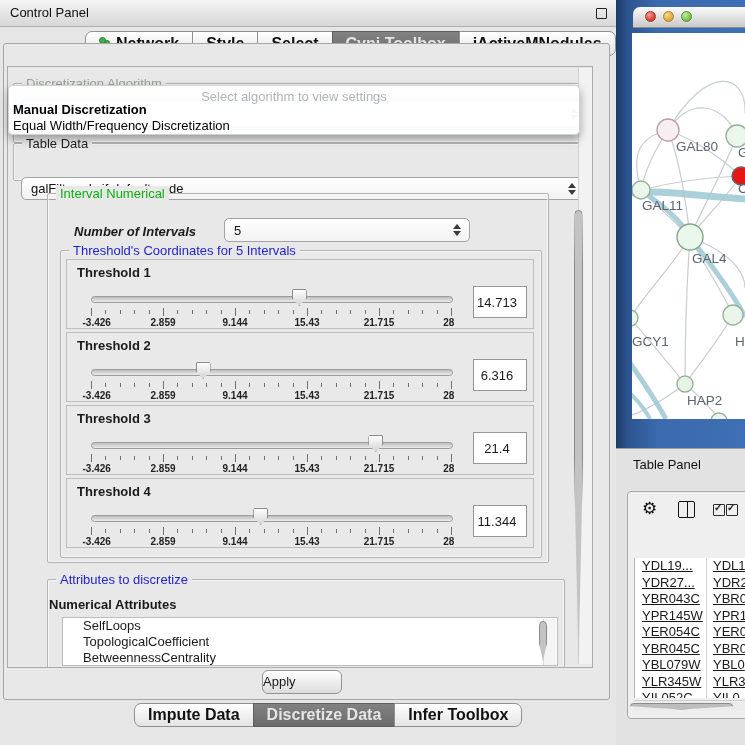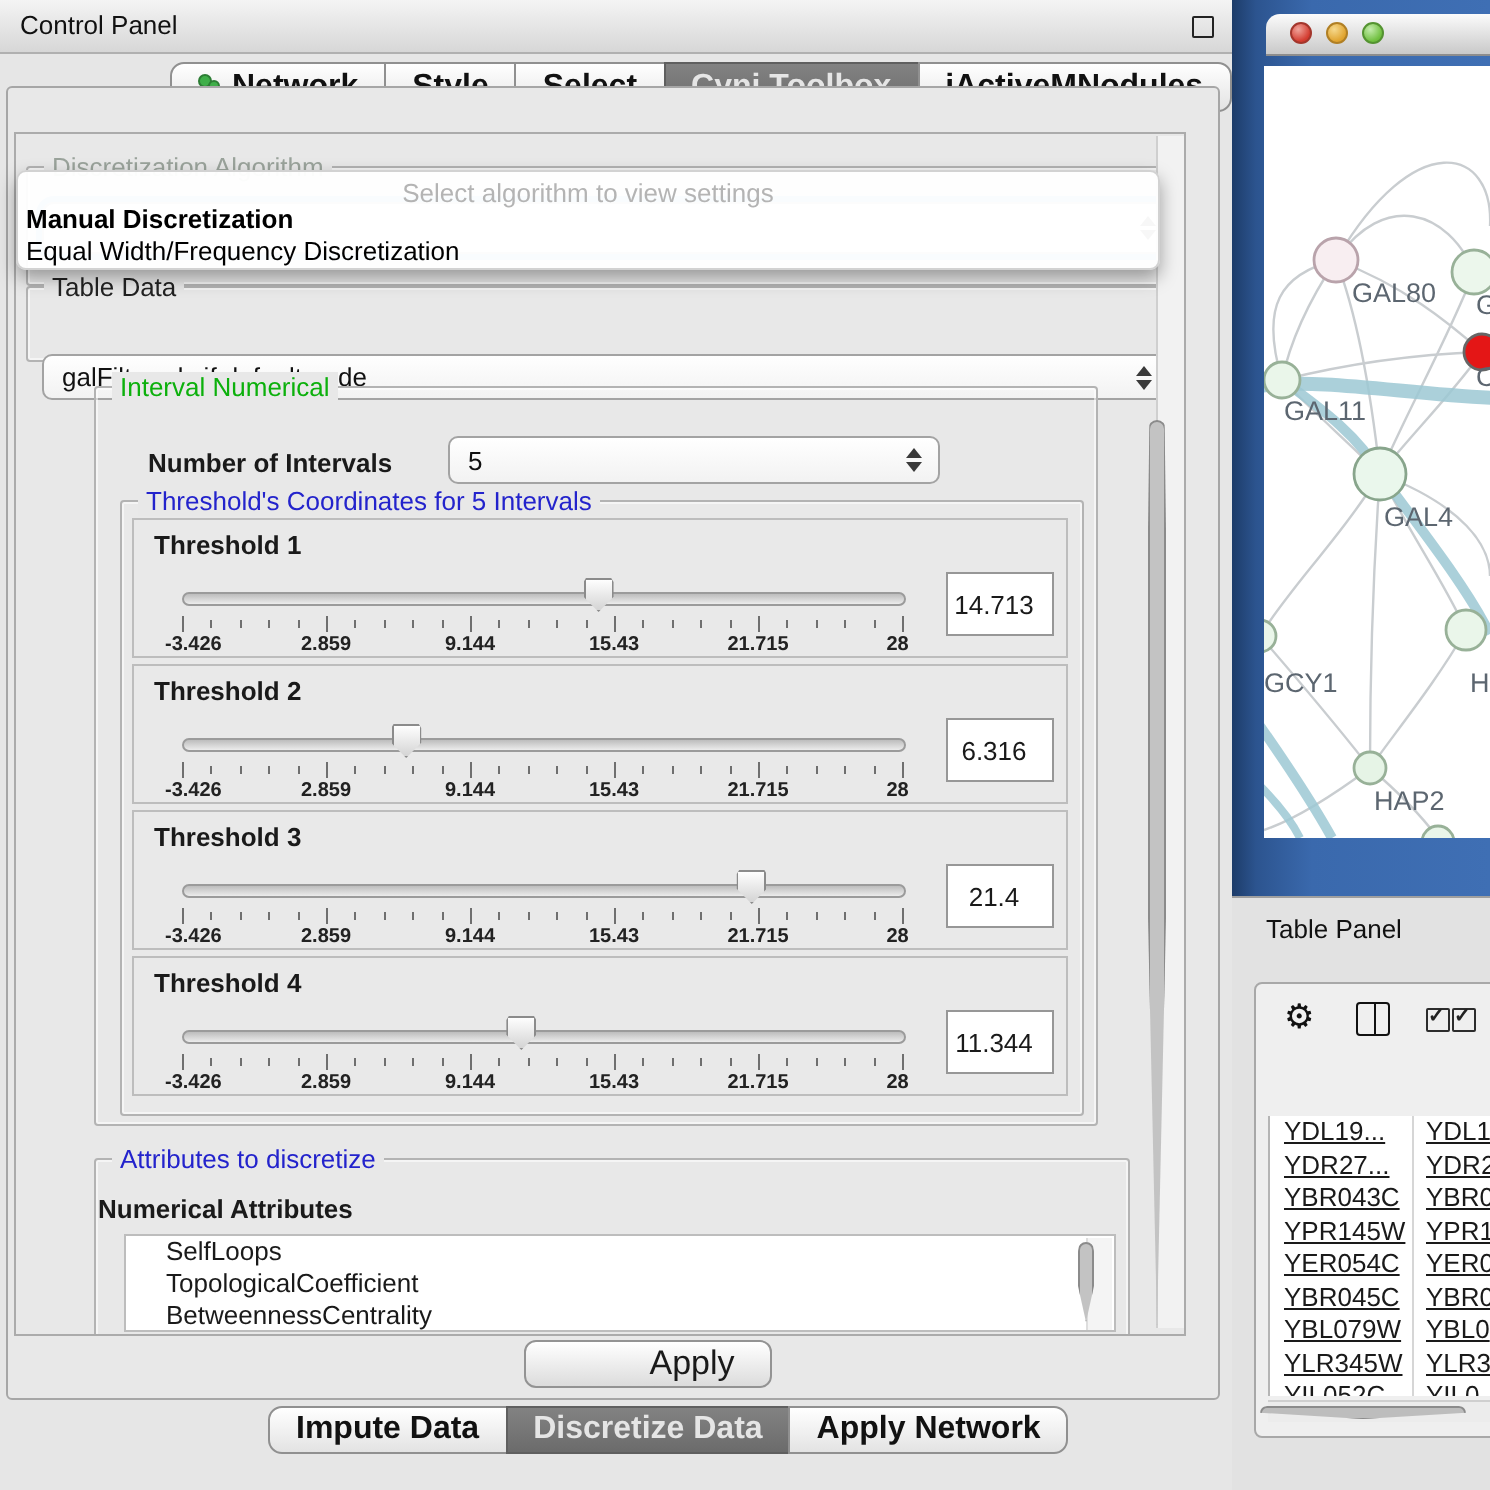--- a/index.html
+++ b/index.html
@@ -81,21 +81,21 @@
   .value-box{position:absolute;left:406px;top:26px;width:54px;height:32px;background:#fff;border:1px solid #979797;
              font-size:13px;text-align:center;line-height:32px;padding-right:6px;box-sizing:border-box;}
 
   
   #attr-list{left:62px;top:617px;width:494px;height:47px;background:#fff;border:1px solid #bdbdbd;overflow:hidden;}
   .attr-item{font-size:13px;line-height:16px;padding-left:20px;white-space:nowrap;}
   #attr-scroll{position:absolute;right:1px;top:1px;width:12px;height:100%;background:#f4f4f4;border-left:1px solid #ddd;}
   #attr-scroll .thumb{position:absolute;left:2px;top:2px;width:8px;height:40px;background:#c3c3c3;border-radius:4px;}
 
   #apply-btn{left:262px;top:670px;width:78px;height:22px;background:linear-gradient(#ffffff,#dcdcdc);
-    border:1px solid #939393;border-radius:6px;font-size:17px;text-align:center;line-height:21px;padding-left:44px;}
+    border:1px solid #939393;border-radius:6px;font-size:13px;text-align:left;line-height:21px;}
 
   
   #network-window{left:616px;top:0;width:129px;height:448px;
     background:linear-gradient(90deg,#1d3c69 0,#2c548f 12px,#3a69ad 40px,#3f6fb4 100%);}
   #net-titlebar{left:17px;top:7px;width:112px;height:20px;border-radius:7px 0 0 0;
     background:linear-gradient(#fbfbfb,#c9c9c9);border-bottom:1px solid #8d8d8d;}
   .light{position:absolute;top:4px;width:11px;height:11px;border-radius:50%;box-sizing:border-box;}
   #light-red{left:12px;background:radial-gradient(circle at 35% 30%,#f headline 0,#e46a5f 0,#d33b2f 70%);background:radial-gradient(circle at 35% 30%,#f0a49b,#d33b2f 70%);border:1px solid #a3362c;}
   #light-yellow{left:30px;background:radial-gradient(circle at 35% 30%,#f6d98d,#e0a32e 70%);border:1px solid #b07f24;}
   #light-green{left:48px;background:radial-gradient(circle at 35% 30%,#c4ecad,#6fbf3e 70%);border:1px solid #549331;}
@@ -177,21 +177,21 @@
       <span style="overflow:hidden;white-space:nowrap;">galFiltered.sif default node</span>
       <span class="stepper">
           <i class="up"></i>
           <i class="dn"></i>
         </span>
     </div>
 
     <div class="abs group" style="left:39px;top:126px;width:500px;height:368px;">
       <span class="group-label lbl-green">Interval Numerical</span>
 
-      <span class="abs" style="left:26px;top:30px;font-size:13px;font-weight:bold;">Number of Intervals</span>
+      <span class="abs" style="left:26px;top:30px;font-size:13px;font-weight:bold;font-style:italic;">Number of Intervals</span>
       <div class="abs combo" style="left:176px;top:24px;width:246px;height:24px;">
         <span>5</span>
         <span class="stepper">
             <i class="up"></i>
             <i class="dn"></i>
           </span>
       </div>
 
       <div class="abs group" style="left:12px;top:56px;width:480px;height:306px;background:#e9e9e9;">
         <span class="group-label lbl-blue" style="background:#e8e8e8;">Threshold's Coordinates for 5 Intervals</span>
@@ -400,21 +400,21 @@
   <div id="apply-btn" class="abs">Apply</div>
 
   <div id="bottom-tabs" class="abs seg-row">
       <div class="seg">
         <span class="seg-label">Impute Data</span>
       </div>
       <div class="seg selected">
         <span class="seg-label">Discretize Data</span>
       </div>
       <div class="seg">
-        <span class="seg-label">Apply Network</span>
+        <span class="seg-label">Infer Toolbox</span>
       </div>
     </div>
 
   <div id="algo-popup" class="abs">
     <div class="hint">Select algorithm to view settings</div>
     <div id="popup-options">
         <div class="popup-opt bold" style="top: 16px;">Manual Discretization</div>
         <div class="popup-opt" style="top: 32px;">Equal Width/Frequency Discretization</div>
       </div>
   </div>

